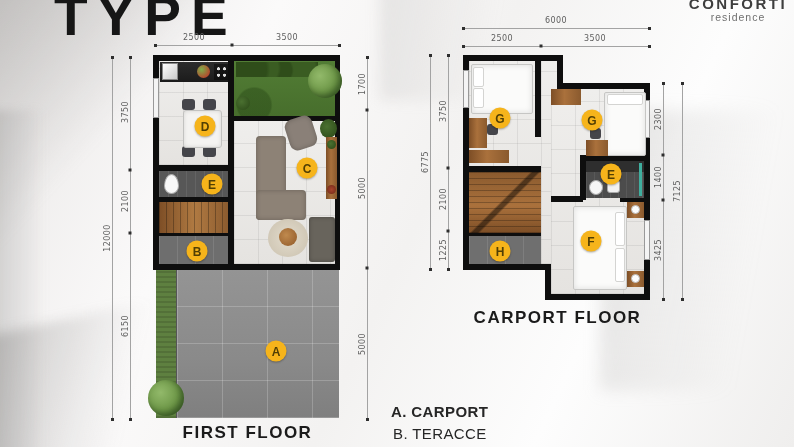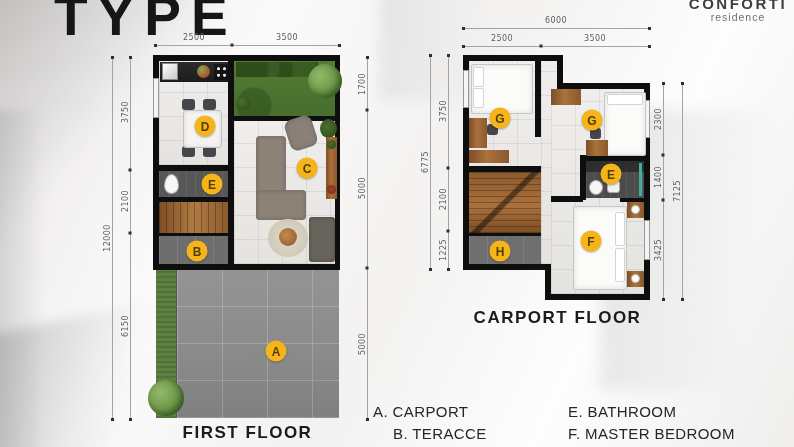--- a/index.html
+++ b/index.html
@@ -228,20 +228,18 @@
 
   <div class="marker" style="left:500px;top:118px;">G</div>
   <div class="marker" style="left:592px;top:120px;">G</div>
   <div class="marker" style="left:611px;top:174px;">E</div>
   <div class="marker" style="left:591px;top:241px;">F</div>
   <div class="marker" style="left:500px;top:251px;">H</div>
 
   <div class="caption" style="left:465px;top:308px;width:185px;">CARPORT FLOOR</div>
 
 
-  <div class="legend-row" style="left:373px;top:401px;">A. CARPORT</div>
+  <div class="legend-row" style="left:391px;top:401px;font-weight:bold;">A. CARPORT</div>
   <div class="legend-row" style="left:393px;top:423px;">B. TERACCE</div>
   <div class="legend-row" style="left:393px;top:444px;">C. LIVING ROOM</div>
-  <div class="legend-row" style="left:568px;top:401px;">E. BATHROOM</div>
-  <div class="legend-row" style="left:568px;top:423px;">F. MASTER BEDROOM</div>
   <div class="legend-row" style="left:568px;top:444px;">G. KIDS BEDROOM</div>
 
 </div>
 
 </body></html>

